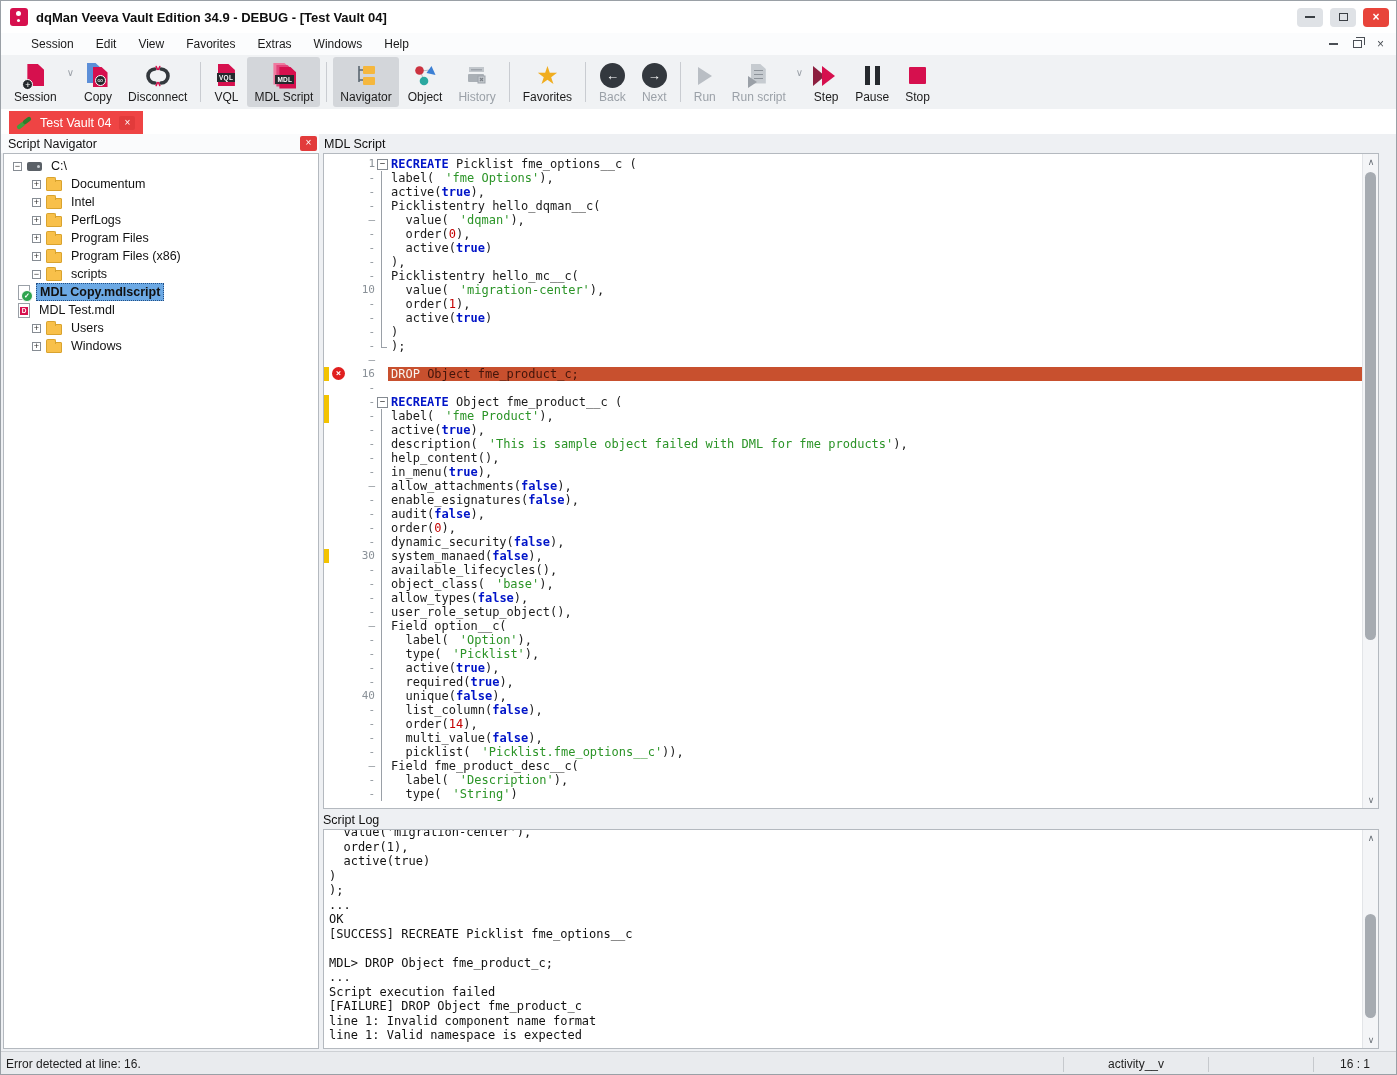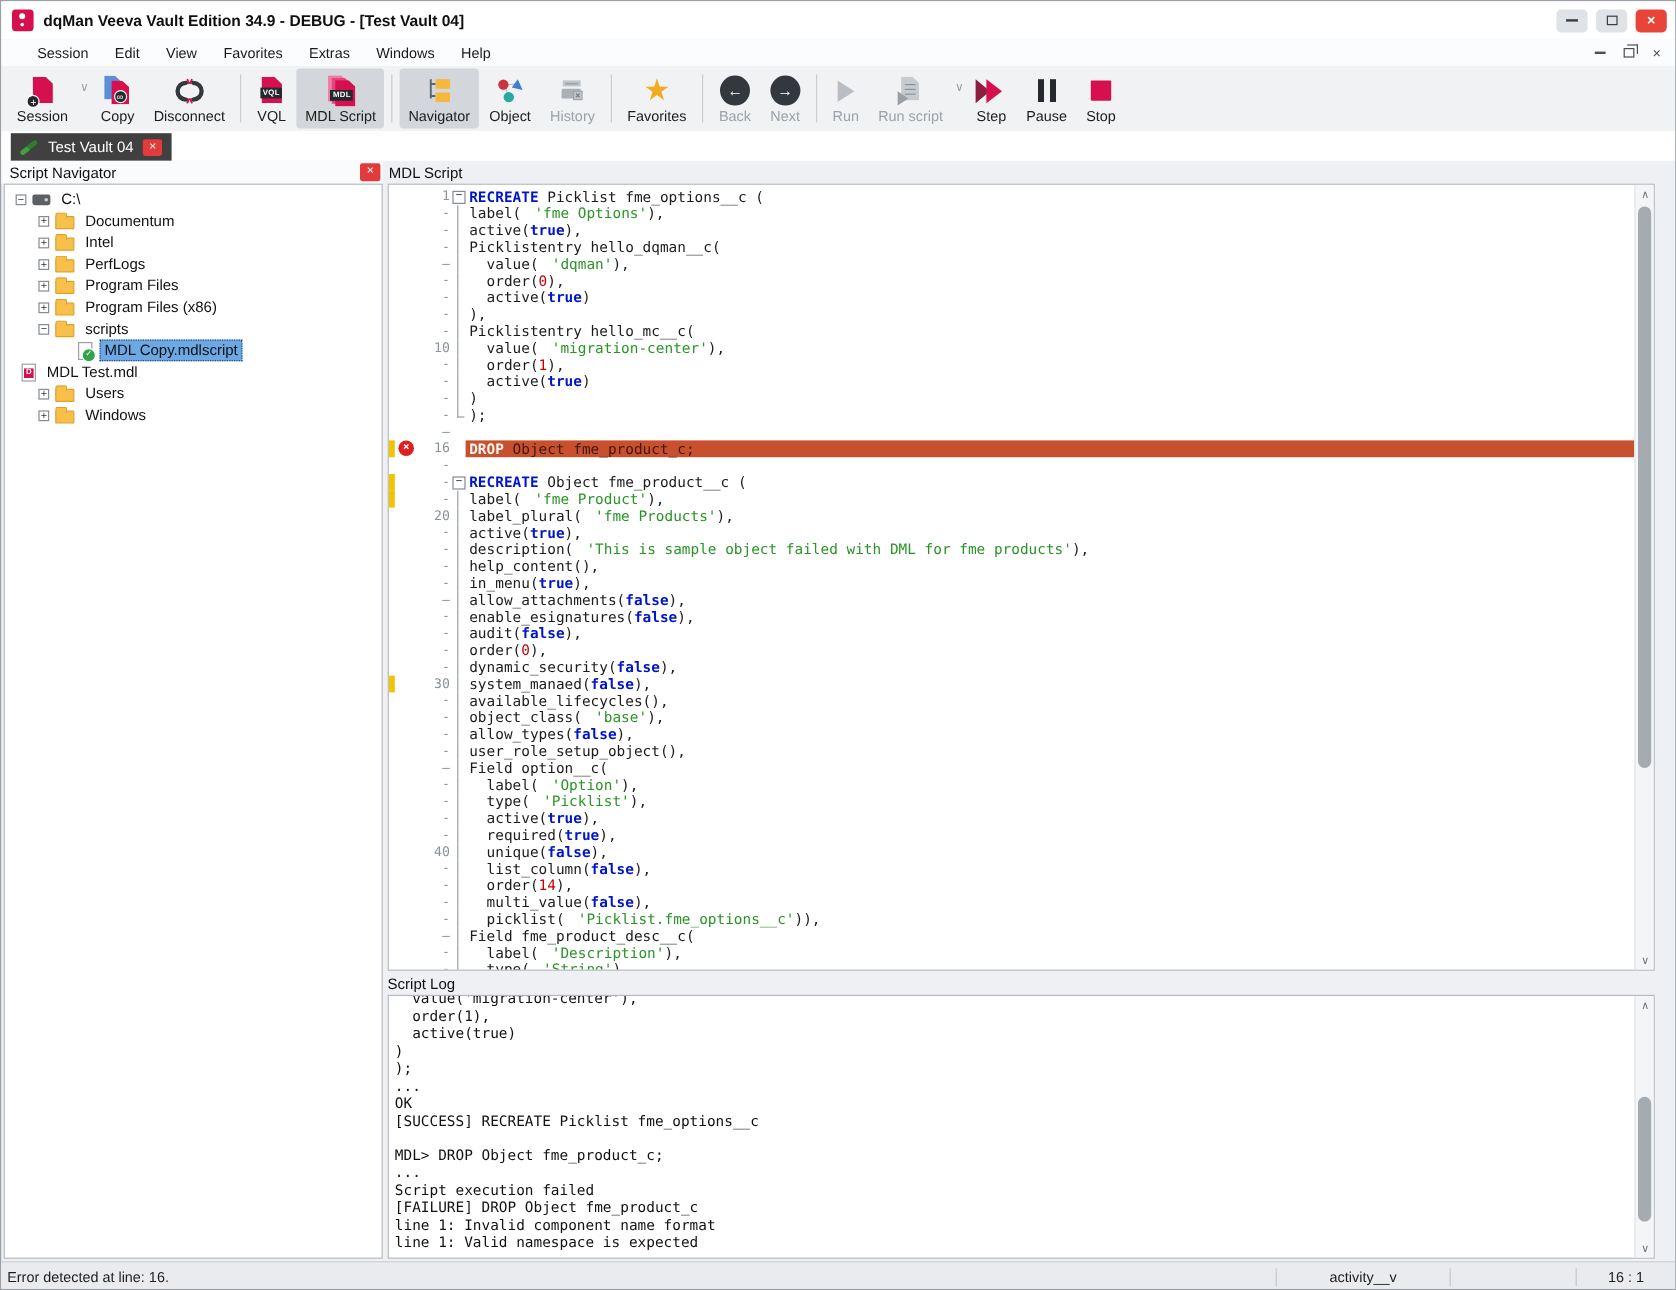--- a/index.html
+++ b/index.html
@@ -84,21 +84,21 @@
                         border-top:6px solid transparent;border-bottom:6px solid transparent;}
   .ic-step{position:relative;width:26px;height:20px;}
   .ic-step::before{content:"";position:absolute;left:0;top:0;border-left:12px solid #8c1f3f;border-top:10px solid transparent;border-bottom:10px solid transparent;}
   .ic-step::after{content:"";position:absolute;left:9px;top:0;border-left:13px solid #d6104e;border-top:10px solid transparent;border-bottom:10px solid transparent;}
   .ic-pause{display:flex;gap:5px;}
   .ic-pause i{width:5px;height:19px;background:#25292d;}
   .ic-stop{width:17px;height:17px;background:#d6104e;border-radius:1px;}
 
   
   .tabstrip{position:absolute;top:108px;left:0;right:0;height:25px;background:#fff;}
-  .tab{position:absolute;left:8px;top:2px;height:23px;background:#404040;color:#fff;display:flex;align-items:center;
+  .tab{position:absolute;left:8px;top:2px;height:23px;background:#ef4444;color:#fff;display:flex;align-items:center;
        gap:8px;padding:0 8px 0 7px;font-size:12.5px;}
   .tab-close{width:16px;height:14px;background:#e23b3b;color:#fff;font-size:10px;line-height:13px;text-align:center;border-radius:2px;}
   .tab-close::after{content:"×";}
 
   
   .hdr{position:absolute;top:133px;height:19px;display:flex;align-items:center;font-size:12.5px;color:#101010;background:#fafbfc;}
   .hdr-left{left:0;width:318px;padding-left:7px;gap:24px;}
   .hdr-right{left:322px;width:1056px;padding-left:1px;background:transparent;}
   .hdr-close{margin-left:auto;margin-right:2px;width:17px;height:15px;background:#e23b3b;color:#fff;font-size:10px;
              line-height:14px;text-align:center;border-radius:2px;}
@@ -139,21 +139,21 @@
   .lf{width:13px;flex:none;position:relative;}
   .lf.box::before{content:"−";position:absolute;left:2px;top:2px;width:9px;height:9px;border:1px solid #848a91;
                   background:#fff;font-size:9px;line-height:7px;text-align:center;color:#333;}
   .lf.g::before{content:"";position:absolute;left:6px;top:0;bottom:0;border-left:1px solid #9aa0a7;}
   .lf.end::before{content:"";position:absolute;left:6px;top:0;height:8px;width:5px;border-left:1px solid #9aa0a7;border-bottom:1px solid #9aa0a7;}
   .lc{flex:1;white-space:pre;padding-left:3px;color:#1b1b1b;}
   .line.err .lc{background:#c8502e;}
   .k{color:#0014c8;font-weight:bold;}
   .s{color:#2b9427;margin-left:11px;}
   .nu{color:#c40000;}
-  .w{color:#f8f4ee;font-weight:bold;margin-top:24px;}
+  .w{color:#f8f4ee;font-weight:normal;margin-top:24px;}
   .d{color:#43150b;}
 
   
   .vscroll{position:absolute;right:0;top:0;bottom:0;width:16px;background:#f4f5f7;border-left:1px solid #e3e5e8;}
   .vs-arrow{position:absolute;left:0;width:16px;height:16px;color:#6a7077;font-size:9px;text-align:center;line-height:16px;}
   .vs-arrow.up{top:0;} .vs-arrow.up::after{content:"∧";}
   .vs-arrow.down{bottom:0;} .vs-arrow.down::after{content:"∨";}
   .vs-thumb{position:absolute;left:2px;right:2px;border-radius:6px;background:#a6abb1;}
   .ed-thumb{top:18px;height:468px;}
   .log-thumb{top:84px;height:104px;}
@@ -399,21 +399,21 @@
       <div class="trow" style="padding-left: 28px;">
         <span class="exp">+</span>
         <span class="ti folder"></span>
         <span class="tlabel">Program Files (x86)</span>
       </div>
       <div class="trow" style="padding-left: 28px;">
         <span class="exp">−</span>
         <span class="ti folder"></span>
         <span class="tlabel">scripts</span>
       </div>
-      <div class="trow" style="padding-left: 47px;">
+      <div class="trow" style=" font-weight: bold;">
         <span class="exp-spacer"></span>
         <span class="ti doc-check"></span>
         <span class="tlabel sel">MDL Copy.mdlscript</span>
       </div>
       <div class="trow" style="">
         <span class="exp-spacer"></span>
         <span class="ti doc-mdl"></span>
         <span class="tlabel">MDL Test.mdl</span>
       </div>
       <div class="trow" style="padding-left: 28px;">
@@ -561,27 +561,20 @@
         <div class="line">
           <span class="lm on"></span>
           <span class="li"></span>
           <span class="ln">-</span>
           <span class="lf g"></span>
           <span class="lc"><span class="p">label(</span><span class="s">'fme Product'</span><span class="p">),</span></span>
         </div>
         <div class="line">
           <span class="lm"></span>
           <span class="li"></span>
-          <span class="ln">20</span>
-          <span class="lf g"></span>
-          <span class="lc"><span class="p">label_plural(</span><span class="s">'fme Products'</span><span class="p">),</span></span>
-        </div>
-        <div class="line">
-          <span class="lm"></span>
-          <span class="li"></span>
           <span class="ln">-</span>
           <span class="lf g"></span>
           <span class="lc"><span class="p">active(</span><span class="k">true</span><span class="p">),</span></span>
         </div>
         <div class="line">
           <span class="lm"></span>
           <span class="li"></span>
           <span class="ln">-</span>
           <span class="lf g"></span>
           <span class="lc"><span class="p">description(</span><span class="s">'This is sample object failed with DML for fme products'</span><span class="p">),</span></span>

